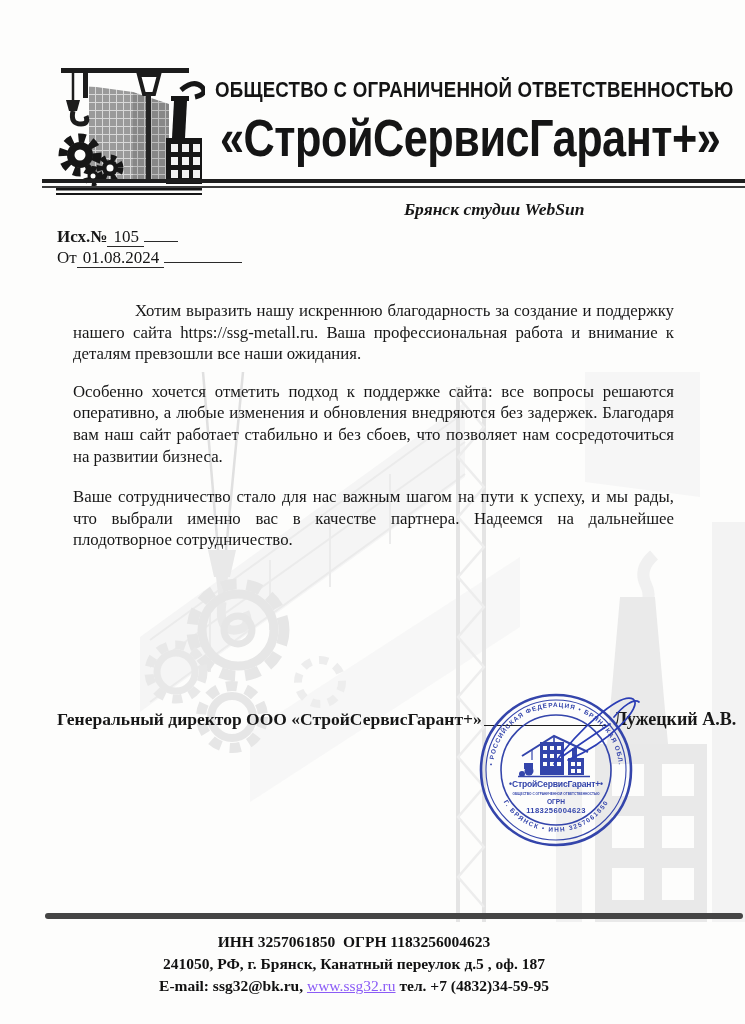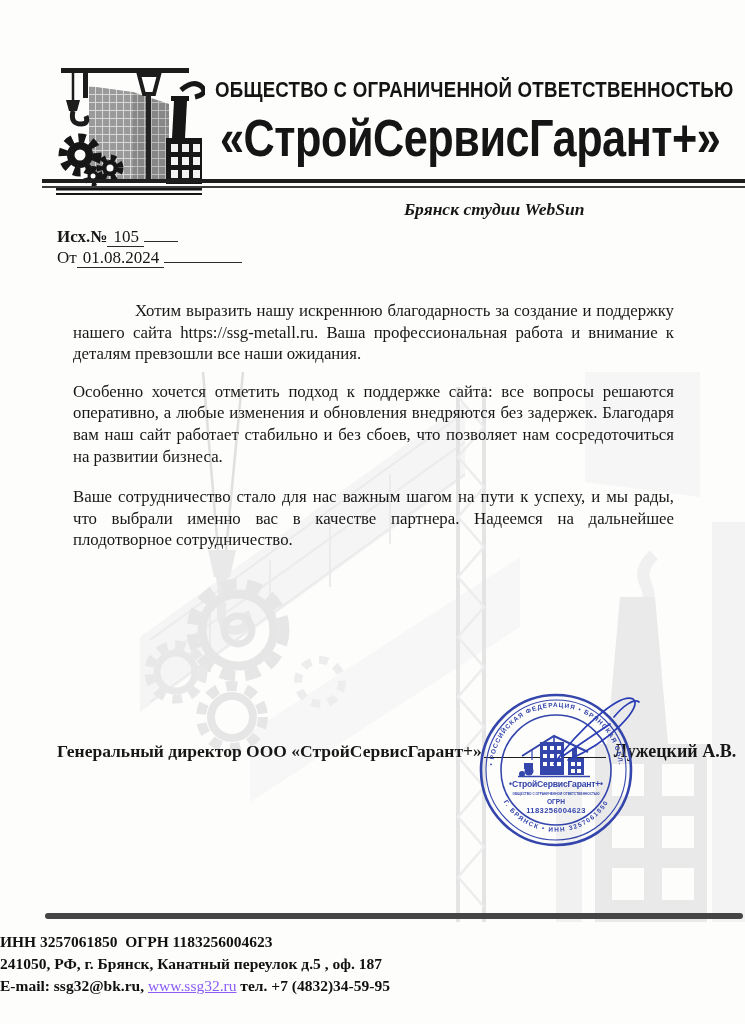--- a/index.html
+++ b/index.html
@@ -48,30 +48,30 @@
   .letter p{
     margin:16px;font-size:16.8px;line-height:21.6px;text-align:justify;
   }
   .letter p.indent{text-indent:62px;}
   .letter p.sp-a{margin-bottom:10px;}
   .letter p.sp-b{margin-bottom:19px;}
 
   
   .sig-row{
     position:absolute;left:57px;top:709px;width:648px;z-index:1;
-    display:flex;align-items:flex-end;white-space:nowrap;margin-top:32px;
+    display:flex;align-items:flex-end;white-space:nowrap;
   }
   .sig-title{font-weight:bold;font-size:17.5px;}
   .sig-line{flex:0 0 auto;width:122px;border-bottom:1.7px solid #1d1d1d;height:2px;margin:0 2px 4px 2px;}
   .sig-name{font-weight:bold;font-size:18px;margin-left:6px;}
   .stamp-wrap{position:absolute;left:468px;top:684px;width:176px;height:176px;z-index:3;}
 
   
   .foot-rule{position:absolute;left:45px;right:2px;top:913px;height:6px;background:#454545;border-radius:3px;z-index:2;}
-  .footer{position:absolute;left:0;top:931px;width:676px;z-index:2;
+  .footer{position:absolute;left:16px;top:931px;width:676px;text-align:center;z-index:2;
     font-weight:bold;font-size:15.5px;line-height:22px;color:#111;}
   .site-link{font-weight:normal;color:#8b5cf6;text-decoration:underline;}
 </style>
 </head>
 <body>
 
 <div class="page">
 
   <svg class="watermark" viewBox="0 0 745 560" aria-hidden="true">
 

